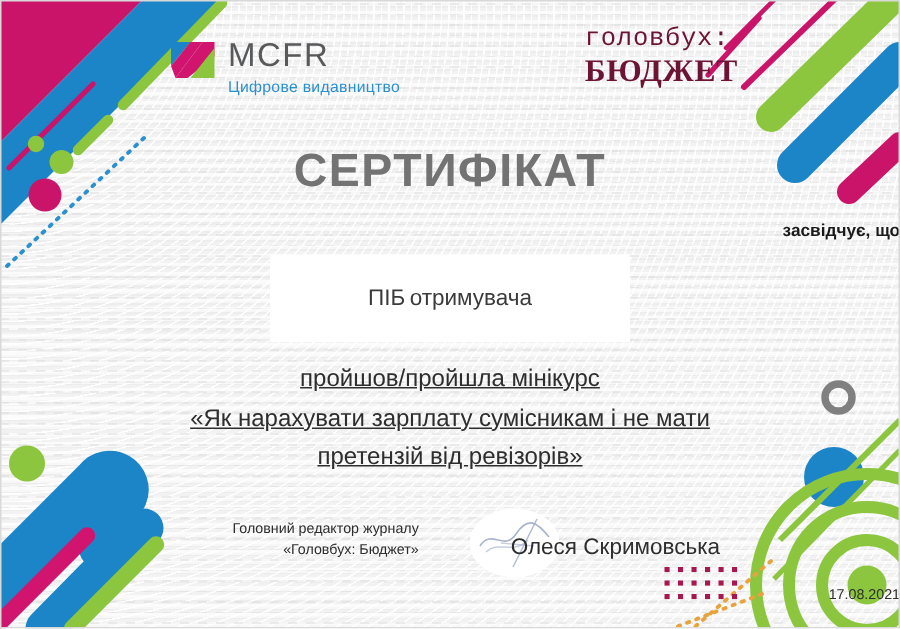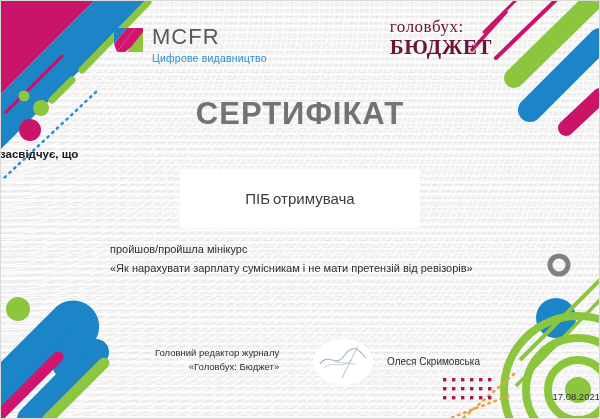--- a/index.html
+++ b/index.html
@@ -55,63 +55,63 @@
     font-family:"Liberation Sans",sans-serif;
   }
   .logo-sub{
     margin-top:5px;font-size:10.5px;color:#2b90cf;letter-spacing:.2px;
   }
 
   .brand{
     position:absolute;right:108px;top:18px;text-align:left;
   }
   .brand-line1{
-    font-family:Liberation Serif, serif;
+    font-family:Liberation Mono, monospace;
     font-size:17px;color:#6d1334;letter-spacing:.5px;line-height:1;
   }
   .brand-line2{
     font-family:"Liberation Serif","DejaVu Serif",serif;
     font-size:21px;font-weight:bold;color:#6d1334;letter-spacing:.5px;
     line-height:1.1;margin-top:1px;
   }
   .brand-slash{
     position:absolute;right:92px;top:10px;width:46px;height:42px;
   }
 
   .title{
     position:absolute;left:0;right:0;top:96px;text-align:center;
     font-size:31px;font-weight:bold;color:#737373;letter-spacing:1px;
     font-family:"Liberation Sans",sans-serif;
   }
   .subtitle{
-    position:absolute;left:0;right:0;top:148px;text-align:left;
+    position:absolute;left:0;right:0;top:148px;text-align:right;
     font-size:11.5px;font-weight:bold;color:#1a1a1a;
   }
 
   .namebox{
     position:absolute;left:180px;top:170px;width:240px;height:58px;
     background:#ffffff;
     display:flex;align-items:center;justify-content:center;
     gap:3px;
   }
   .namebox div{font-size:15px;color:#3b3b3b;line-height:1.15;}
 
   .course{
-    position:absolute;left:110px;right:110px;top:241px;text-align:left;
-    font-size:11px;color:#2e2e2e;line-height:1.55;
+    position:absolute;left:110px;right:110px;top:241px;text-align:center;
+    font-size:16px;color:#2e2e2e;line-height:1.55;text-decoration:underline;
   }
   .course .l2{display:block;margin-top:2px;}
 
   .sig-left{
     position:absolute;left:155px;top:346px;
     font-size:9.5px;color:#2e2e2e;line-height:1.5;text-align:right;
   }
   .sig-name{
     position:absolute;right:120px;top:356px;
-    font-size:10px;color:#2e2e2e;
+    font-size:15px;color:#2e2e2e;
   }
   .sig-mark{
     position:absolute;left:312px;top:338px;width:62px;height:48px;
   }
   .date{
     position:absolute;left:0;right:0;top:391px;text-align:right;
     font-size:9.5px;color:#2e2e2e;
   }
 </style>
 </head>

